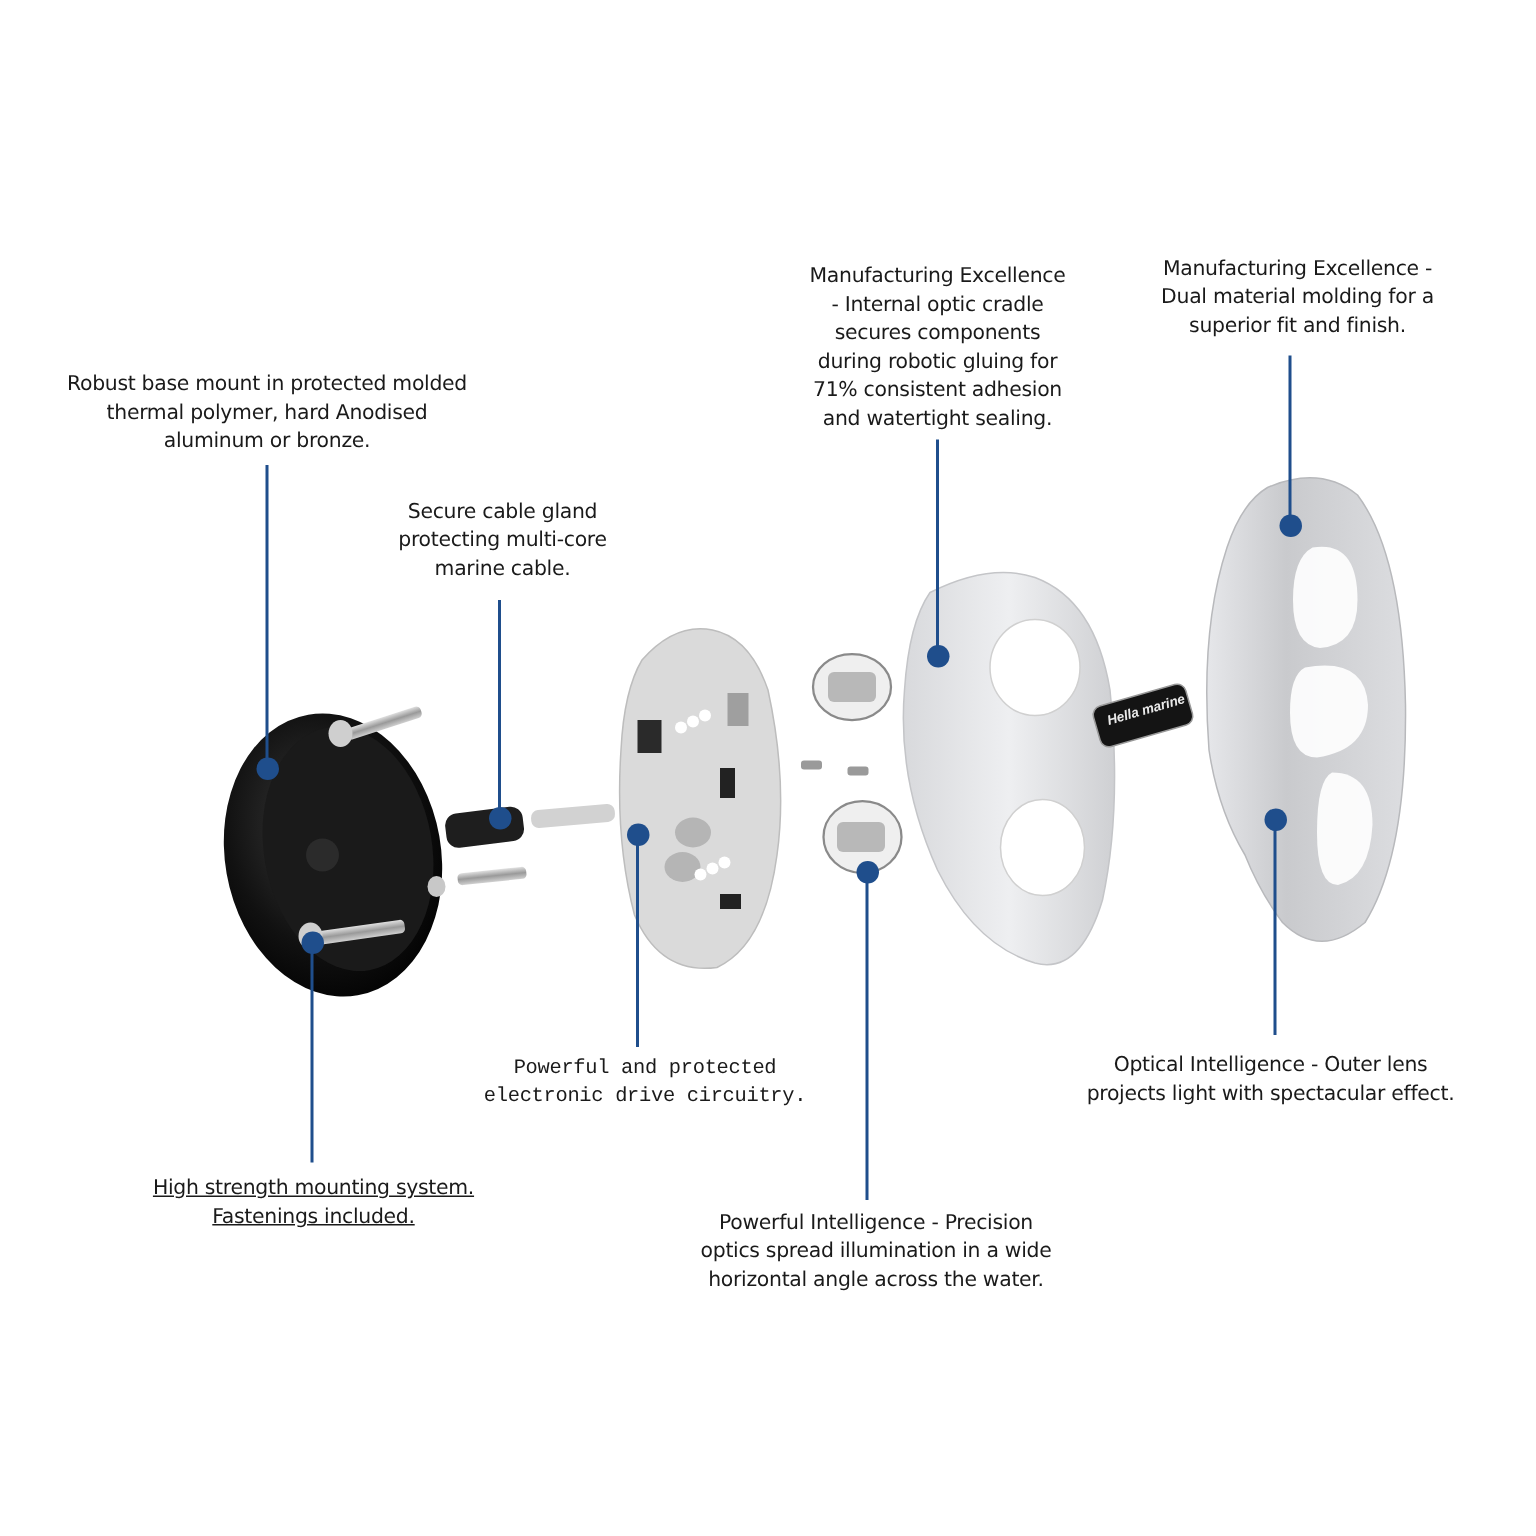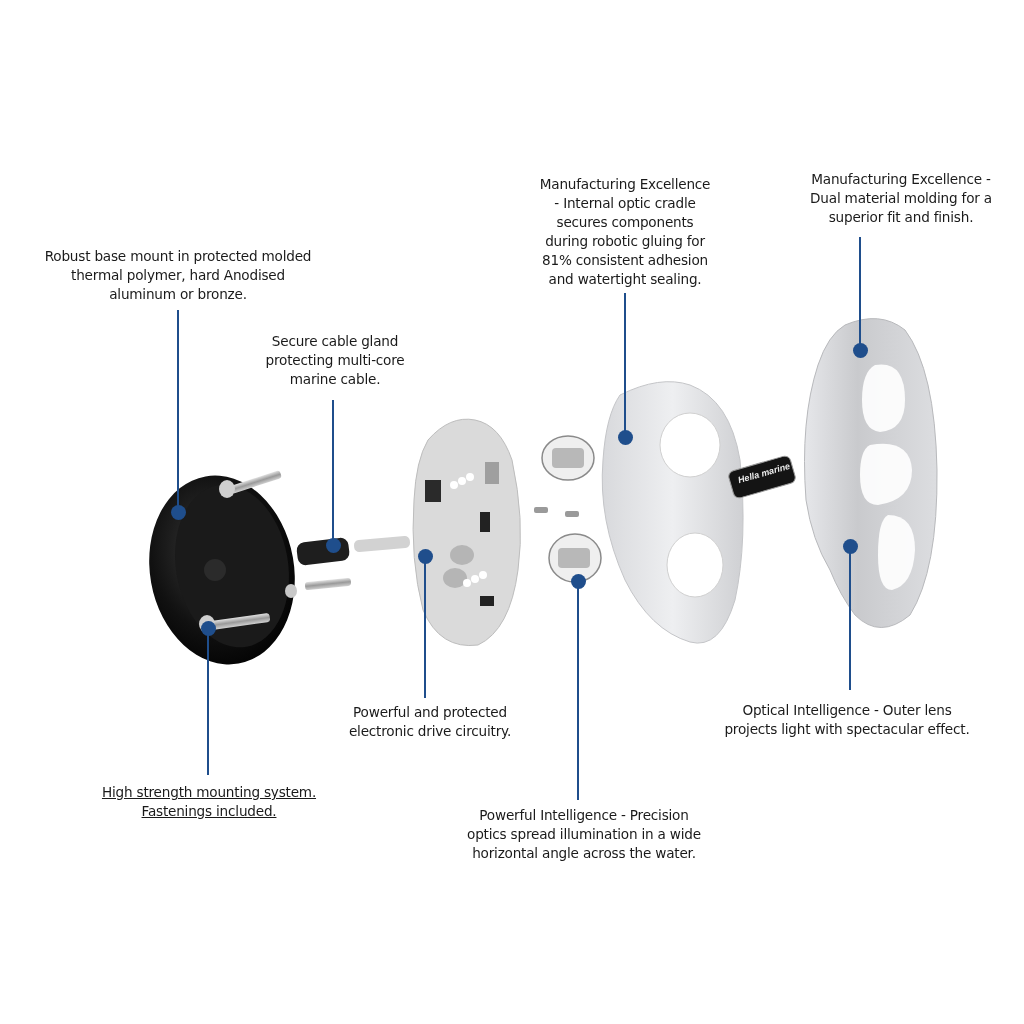--- a/index.html
+++ b/index.html
@@ -125,26 +125,26 @@
 <div class="label" style="left:20px;top:247px;width:316px;">Robust base mount in protected molded
 thermal polymer, hard Anodised
 aluminum or bronze.</div>
 <div class="label" style="left:238px;top:332px;width:194px;">Secure cable gland
 protecting multi-core
 marine cable.</div>
 <div class="label" style="left:516px;top:175px;width:218px;">Manufacturing Excellence
 - Internal optic cradle
 secures components
 during robotic gluing for
-81% consistent adhesion
+71% consistent adhesion
 and watertight sealing.</div>
-<div class="label" style="left:784px;top:170px;width:234px;">Manufacturing Excellence -
+<div class="label" style="left:748px;top:170px;width:234px;">Manufacturing Excellence -
 Dual material molding for a
 superior fit and finish.</div>
-<div class="label" style="left:318px;top:703px;width:224px;">Powerful and protected
+<div class="label" style="left:318px;top:703px;width:224px;font-family:Liberation Mono, monospace;">Powerful and protected
 electronic drive circuitry.</div>
 <div class="label" style="left:696px;top:701px;width:302px;">Optical Intelligence - Outer lens
 projects light with spectacular effect.</div>
 <div class="label" style="left:68px;top:783px;width:282px;text-decoration:underline;">High strength mounting system.
 Fastenings included.</div>
 <div class="label" style="left:436px;top:806px;width:296px;">Powerful Intelligence - Precision
 optics spread illumination in a wide
 horizontal angle across the water.</div>
 
 </body></html>

